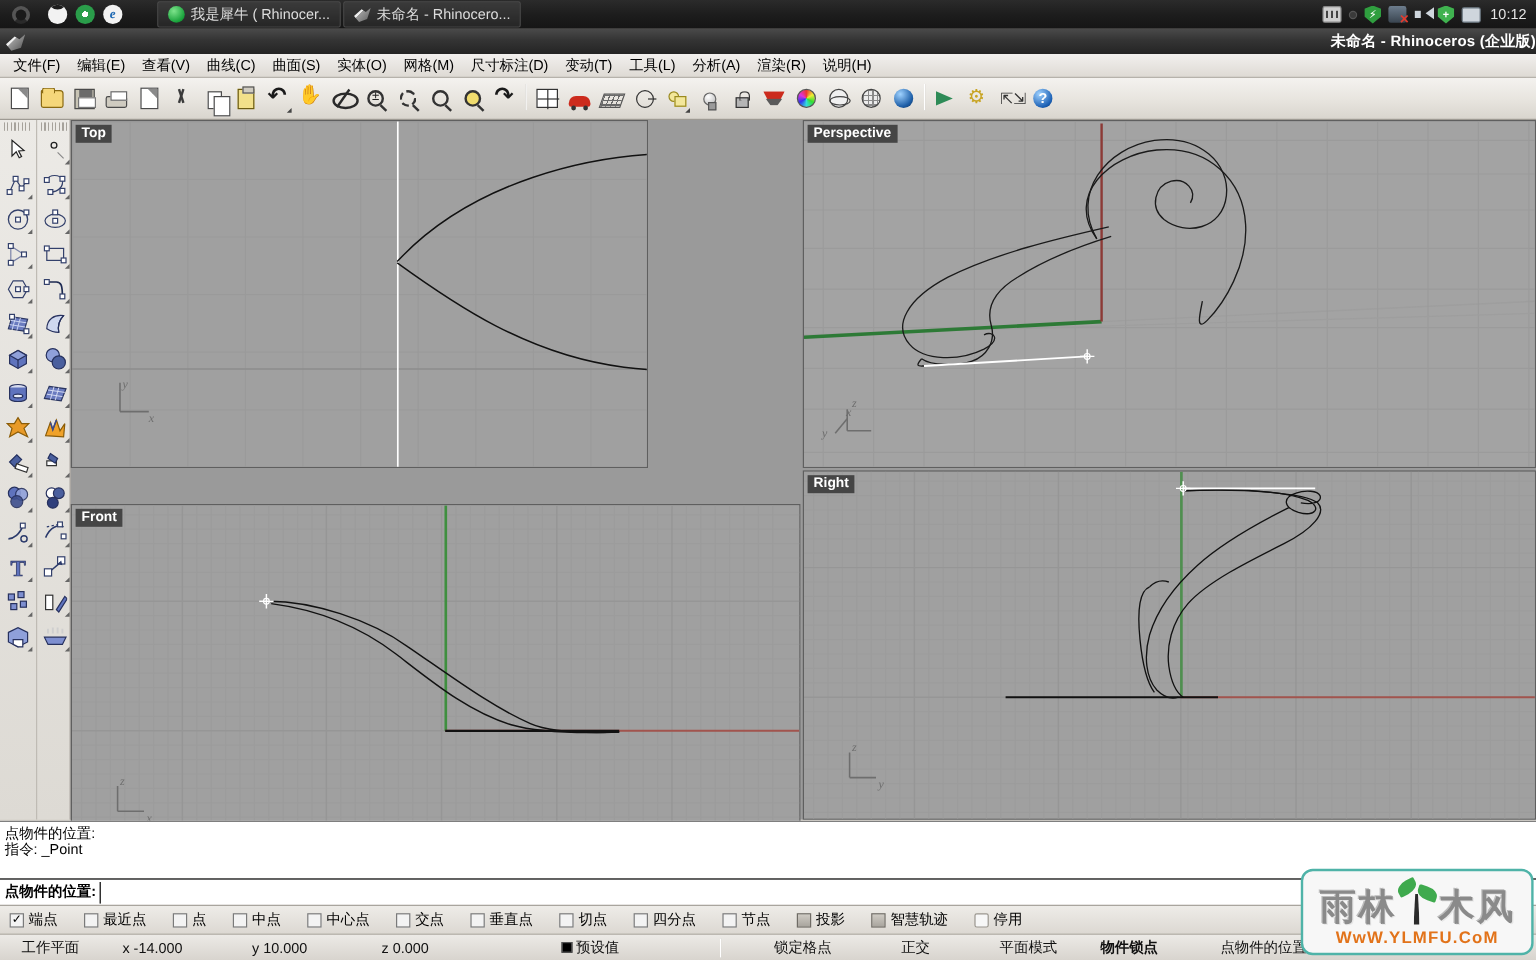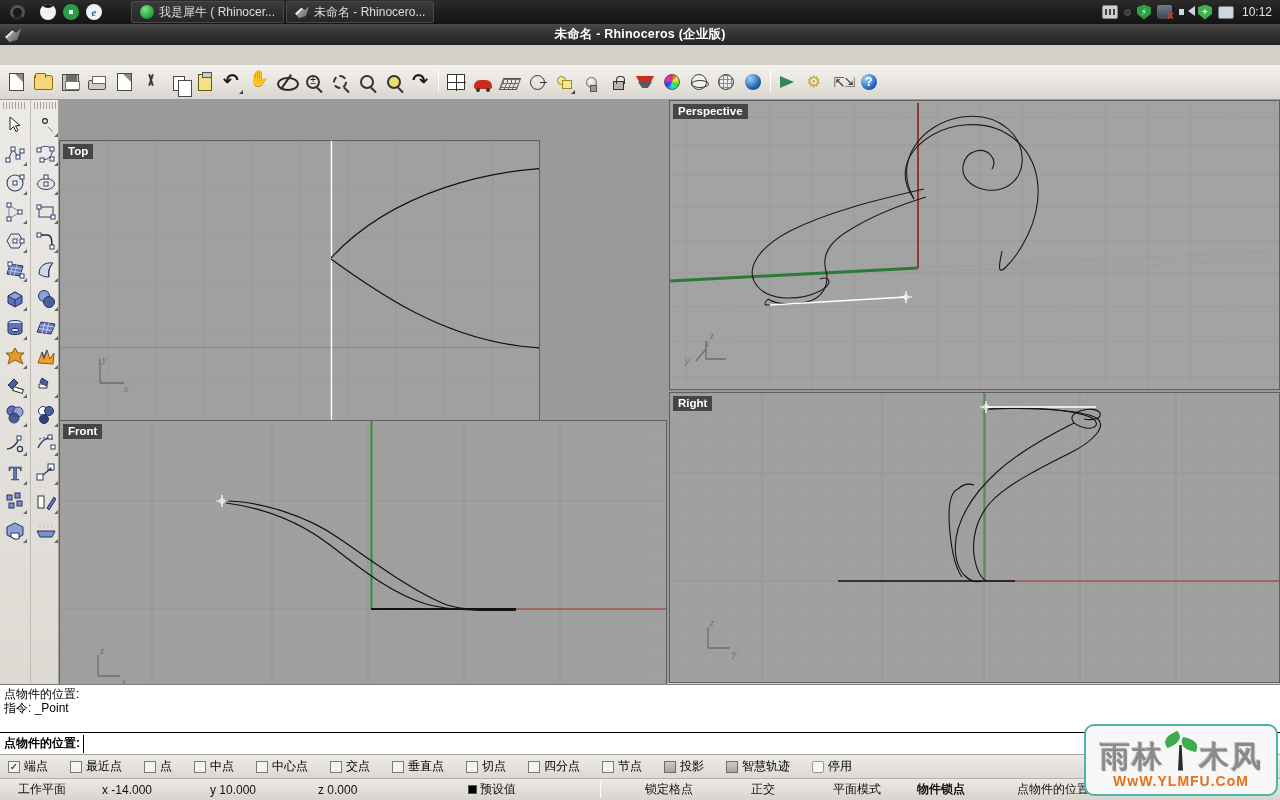--- a/index.html
+++ b/index.html
@@ -69,21 +69,21 @@
   .titlebar {
     position: absolute; top: 24px; left: 0; width: 1280px; height: 21px;
     background: linear-gradient(to bottom, #4a4a4a 0%, #343434 45%, #242424 100%);
     display: flex; align-items: center; color: #fff;
   }
   .titlebar .appicon { width: 22px; height: 19px; margin-left: 2px; }
   .appicon .glyph { width:16px;height:16px;margin:2px 0 0 3px;
     background: linear-gradient(135deg,#f0f0f0 40%,#9a9a9a 41%,#4e4e4e);
     clip-path: polygon(0% 62%, 45% 22%, 70% 36%, 100% 10%, 78% 80%, 28% 96%); }
   .titlebar .ttext {
-    position: absolute; left: 0; width: 1280px; text-align: center;
+    position: absolute; left: 0; width: 1280px; text-align: right;
     font-size: 12.5px; font-weight: bold; letter-spacing: .2px;
   }
 
   
   .menubar {
     position: absolute; top: 45px; left: 0; width: 1280px; height: 20px;
     background: linear-gradient(to bottom,#f2f0ee,#dedad4);
     border-bottom: 1px solid #b6b2ab;
     display: flex; align-items: center; padding-left: 4px;
   }
@@ -189,21 +189,21 @@
   .side-grip { height:7px; margin:2px 3px 1px 3px;
     background: repeating-linear-gradient(to right,#a6a29b 0 1px,transparent 1px 3px); }
   .side-btn { width:29px; height:29px; display:flex; align-items:center; justify-content:center; position:relative; }
   .side-btn .corner { position:absolute;right:2px;bottom:2px;width:0;height:0;
     border-left:4px solid transparent;border-bottom:4px solid #666; }
   .sic { width:20px;height:20px;position:relative;display:block; }
 
   
   .viewarea { position:absolute; top:100px; left:59px; width:1221px; height:583px; background:#9a9a9a; }
   .vp { position:absolute; background:#a0a0a0; overflow:hidden; border:1px solid #5f5f5f; }
-  .vp.top    { left:0;   top:0;   width:481px; height:290px;margin-top:40px; }
+  .vp.top    { left:0;   top:0;   width:481px; height:290px; }
   .vp.persp  { left:610px; top:0; width:611px; height:290px; }
   .vp.front  { left:0;   top:292px; width:608px; height:291px;margin-top:28px; }
   .vp.right  { left:610px; top:292px; width:611px; height:291px; }
   .vp .label {
     position:absolute; left:3px; top:3px; z-index:5;
     background:#454545; color:#fff; font-size:11.5px; font-weight:bold;
     padding:1px 5px 2px 5px; font-family:"Liberation Sans",sans-serif;
   }
   .vp svg { position:absolute; left:0; top:0; }
   .axis-lab { font-size:10px; fill:#6e6e6e; font-family:"Liberation Serif",serif; font-style:italic; }
@@ -312,20 +312,35 @@
     </div>
   </div>
 
   <div class="titlebar">
     <div class="appicon">
         <div class="glyph"></div>
       </div>
     <div class="ttext">未命名 - Rhinoceros (企业版)</div>
   </div>
 
+  <div class="menubar">
+    <div class="menu-item">文件(F)</div>
+    <div class="menu-item">编辑(E)</div>
+    <div class="menu-item">查看(V)</div>
+    <div class="menu-item">曲线(C)</div>
+    <div class="menu-item">曲面(S)</div>
+    <div class="menu-item">实体(O)</div>
+    <div class="menu-item">网格(M)</div>
+    <div class="menu-item">尺寸标注(D)</div>
+    <div class="menu-item">变动(T)</div>
+    <div class="menu-item">工具(L)</div>
+    <div class="menu-item">分析(A)</div>
+    <div class="menu-item">渲染(R)</div>
+    <div class="menu-item">说明(H)</div>
+  </div>
 
   <div class="toolbar">
     <div class="tb-btn">
         <span class="ic ic-page"></span>
       </div>
     <div class="tb-btn">
         <span class="ic ic-folder"></span>
       </div>
     <div class="tb-btn">
         <span class="ic ic-save"></span>

